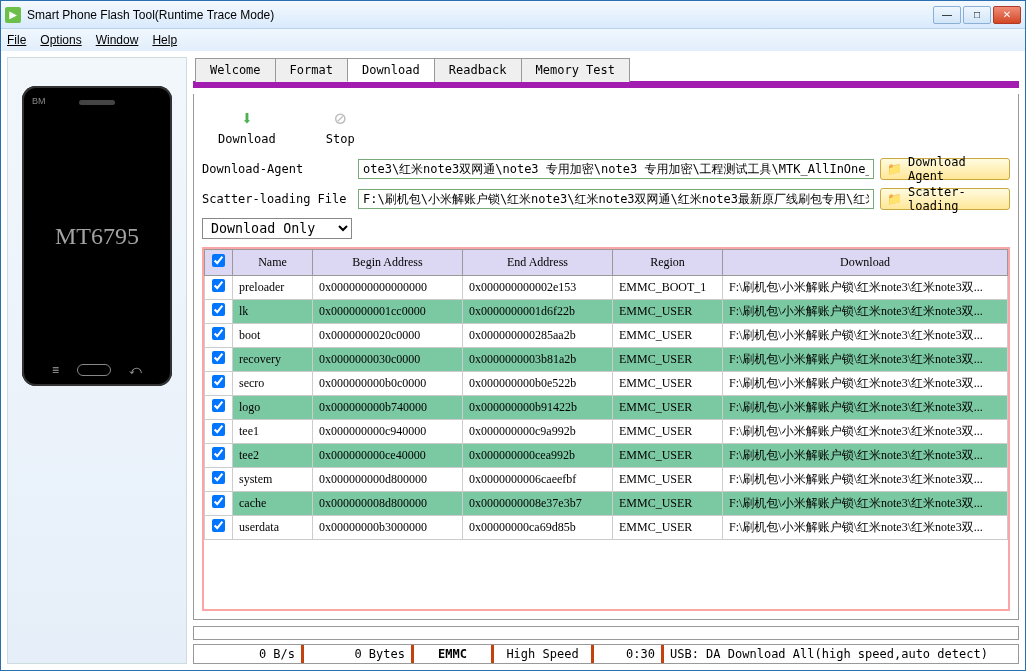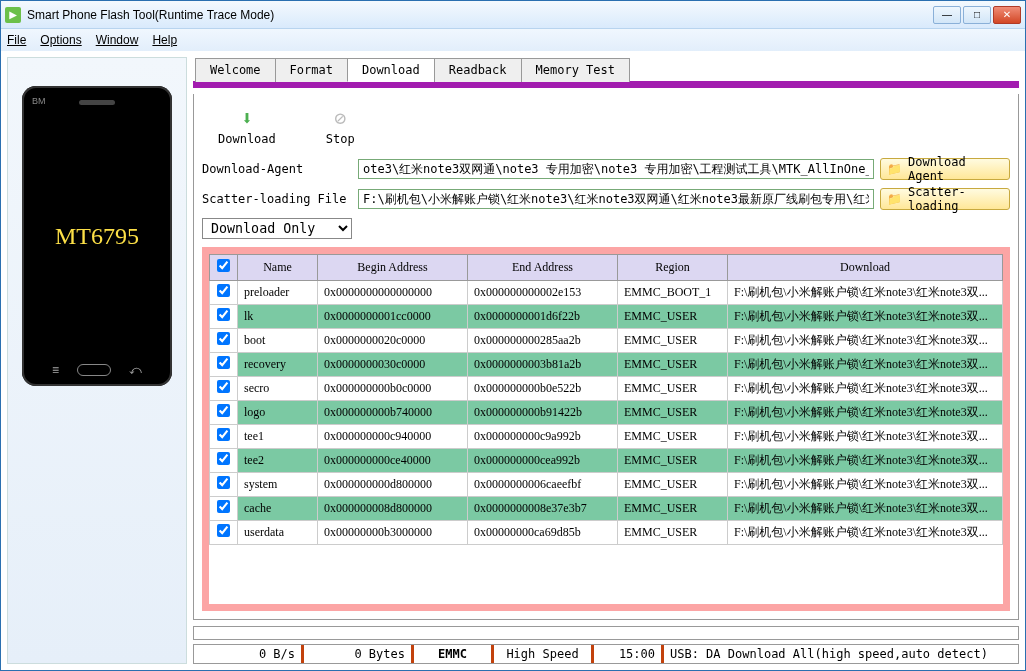--- a/index.html
+++ b/index.html
@@ -12,41 +12,41 @@
 .winbtn { width: 28px; height: 18px; border: 1px solid #8ab0d8; background: linear-gradient(#eef6fd,#d2e6f8); border-radius: 2px; display:flex;align-items:center;justify-content:center;font-size:10px;cursor:pointer; }
 .winbtn.close { background: linear-gradient(#f08d77,#d24726); border-color:#b03a27; color:#fff; }
 .menubar { height: 22px; display: flex; align-items: center; padding: 0 6px; gap: 14px; background: linear-gradient(#f0f7fe,#e2eefb); }
 .menubar span { text-decoration: underline; cursor: pointer; }
 .content { position: absolute; top: 50px; left: 0; right: 0; bottom: 0; display: flex; background: #fff; padding: 6px; gap: 6px; }
 .phone { width: 180px; background: linear-gradient(#f2f7fc,#e6eff9); display: flex; align-items: flex-start; justify-content: center; padding-top: 28px; border:1px solid #cdd; }
 .phone-body { width: 150px; height: 300px; background: #000; border-radius: 14px; position: relative; box-shadow: inset 0 0 0 2px #333; display:flex;flex-direction:column; }
 .phone-top { height: 32px; display:flex;align-items:center;justify-content:center; }
 .phone-speaker { width: 36px; height: 5px; background:#444; border-radius:3px; }
 .phone-screen { flex:1; margin:0 6px; background:#000; display:flex;align-items:center;justify-content:center; }
-.phone-screen-text { color:#fde047; font-family:serif; font-size:24px; }
+.phone-screen-text { color:#a3a3a3; font-family:serif; font-size:24px; }
 .phone-bottom { height: 32px; display:flex;align-items:center;justify-content:center;gap:18px;color:#aaa;font-size:12px; }
 .phone-home { width: 34px; height: 12px; border:1px solid #888; border-radius:6px; }
 .phone-bm { position:absolute; top:10px; left:10px; color:#888; font-size:9px; }
 .rightcol { flex: 1; display: flex; flex-direction: column; gap: 6px; }
 .tabs { display: flex; border-bottom:7px solid #a21caf; padding-left:2px; }
 .tab { padding: 4px 14px; border:1px solid #999; border-bottom:none; background:#efefef; margin-right:-1px; font-family:"SimSun",monospace; cursor:pointer; position:relative; top:1px; }
 .tab.active { background:#fff; border-bottom:1px solid #fff; }
 .panel { flex:1; border:1px solid #999; border-top:none; background:#fff; padding:8px; display:flex;flex-direction:column;gap:8px; position:relative; }
 .toolbar-icons { display:flex; gap:50px; padding:4px 16px; }
 .tool { display:flex;flex-direction:column;align-items:center;gap:2px;font-family:"SimSun",monospace;cursor:pointer; }
 .tool-icon { width:24px;height:24px;display:flex;align-items:center;justify-content:center;font-size:20px; }
 .arrow-down { color:#4caf50; }
 .stop-circle { color:#bbb; }
 .formrow { display:flex;align-items:center;gap:6px;font-family:"SimSun",monospace; }
 .formrow label { width:150px; }
 .formrow input[type=text] { flex:1; border:1px solid #7a7; padding:2px 4px; font-family:"SimSun",monospace; font-size:12px; background:#fff; }
 .browse-btn { width:130px; height:22px; background:linear-gradient(#fffbe0,#ffe798); border:1px solid #c7a93f; border-radius:3px; display:flex;align-items:center;gap:6px;padding:0 6px;font-family:"SimSun",monospace;cursor:pointer; }
 .folder-icon { color:#d9a80d; }
 .modeselect { width:150px; border:1px solid #888; padding:1px 4px; font-family:"SimSun",monospace; background:#fff; }
-.grid { flex:1; border:7px solid #fca5a5; overflow:auto; }
+.grid { flex:1; border:2px solid #fca5a5; overflow:auto; }
 table { border-collapse:collapse; width:100%; table-layout:fixed; }
 th { background:#dcd7f2; border:1px solid #999; padding:4px 6px; font-weight:normal; font-family:Tahoma; font-size:12px; }
 th.chk { width:28px; }
 td { border:1px solid #ccc; padding:3px 6px; font-family:Tahoma; font-size:12px; white-space:nowrap; overflow:hidden; text-overflow:ellipsis; }
 tr.alt td { background:#7bc9a3; }
 td.chk { text-align:center; background:#fff !important; }
 input[type=checkbox] { cursor:pointer; }
 .statusbar { height:20px; border:1px solid #999; display:flex; font-family:"SimSun",monospace; font-size:12px; }
 .statusbar > div { border-right:3px solid #c2410c; padding:2px 6px; display:flex;align-items:center; }
 .statusbar > div:last-child { border-right:none; flex:1; }
@@ -235,19 +235,19 @@
           </table>
         </div>
       </div>
       <div class="bottom">
         <div class="progressbar"></div>
         <div class="statusbar">
           <div style="width:110px;justify-content:flex-end">0 B/s</div>
           <div style="width:110px;justify-content:flex-end">0 Bytes</div>
           <div style="width:80px;justify-content:center;font-weight:bold">EMMC</div>
           <div style="width:100px;justify-content:center">High Speed</div>
-          <div style="width:70px;justify-content:flex-end">15:00</div>
+          <div style="width:70px;justify-content:flex-end">0:30</div>
           <div>USB: DA Download All(high speed,auto detect)</div>
         </div>
       </div>
     </div>
   </div>
 </div>
 
 </body></html>

